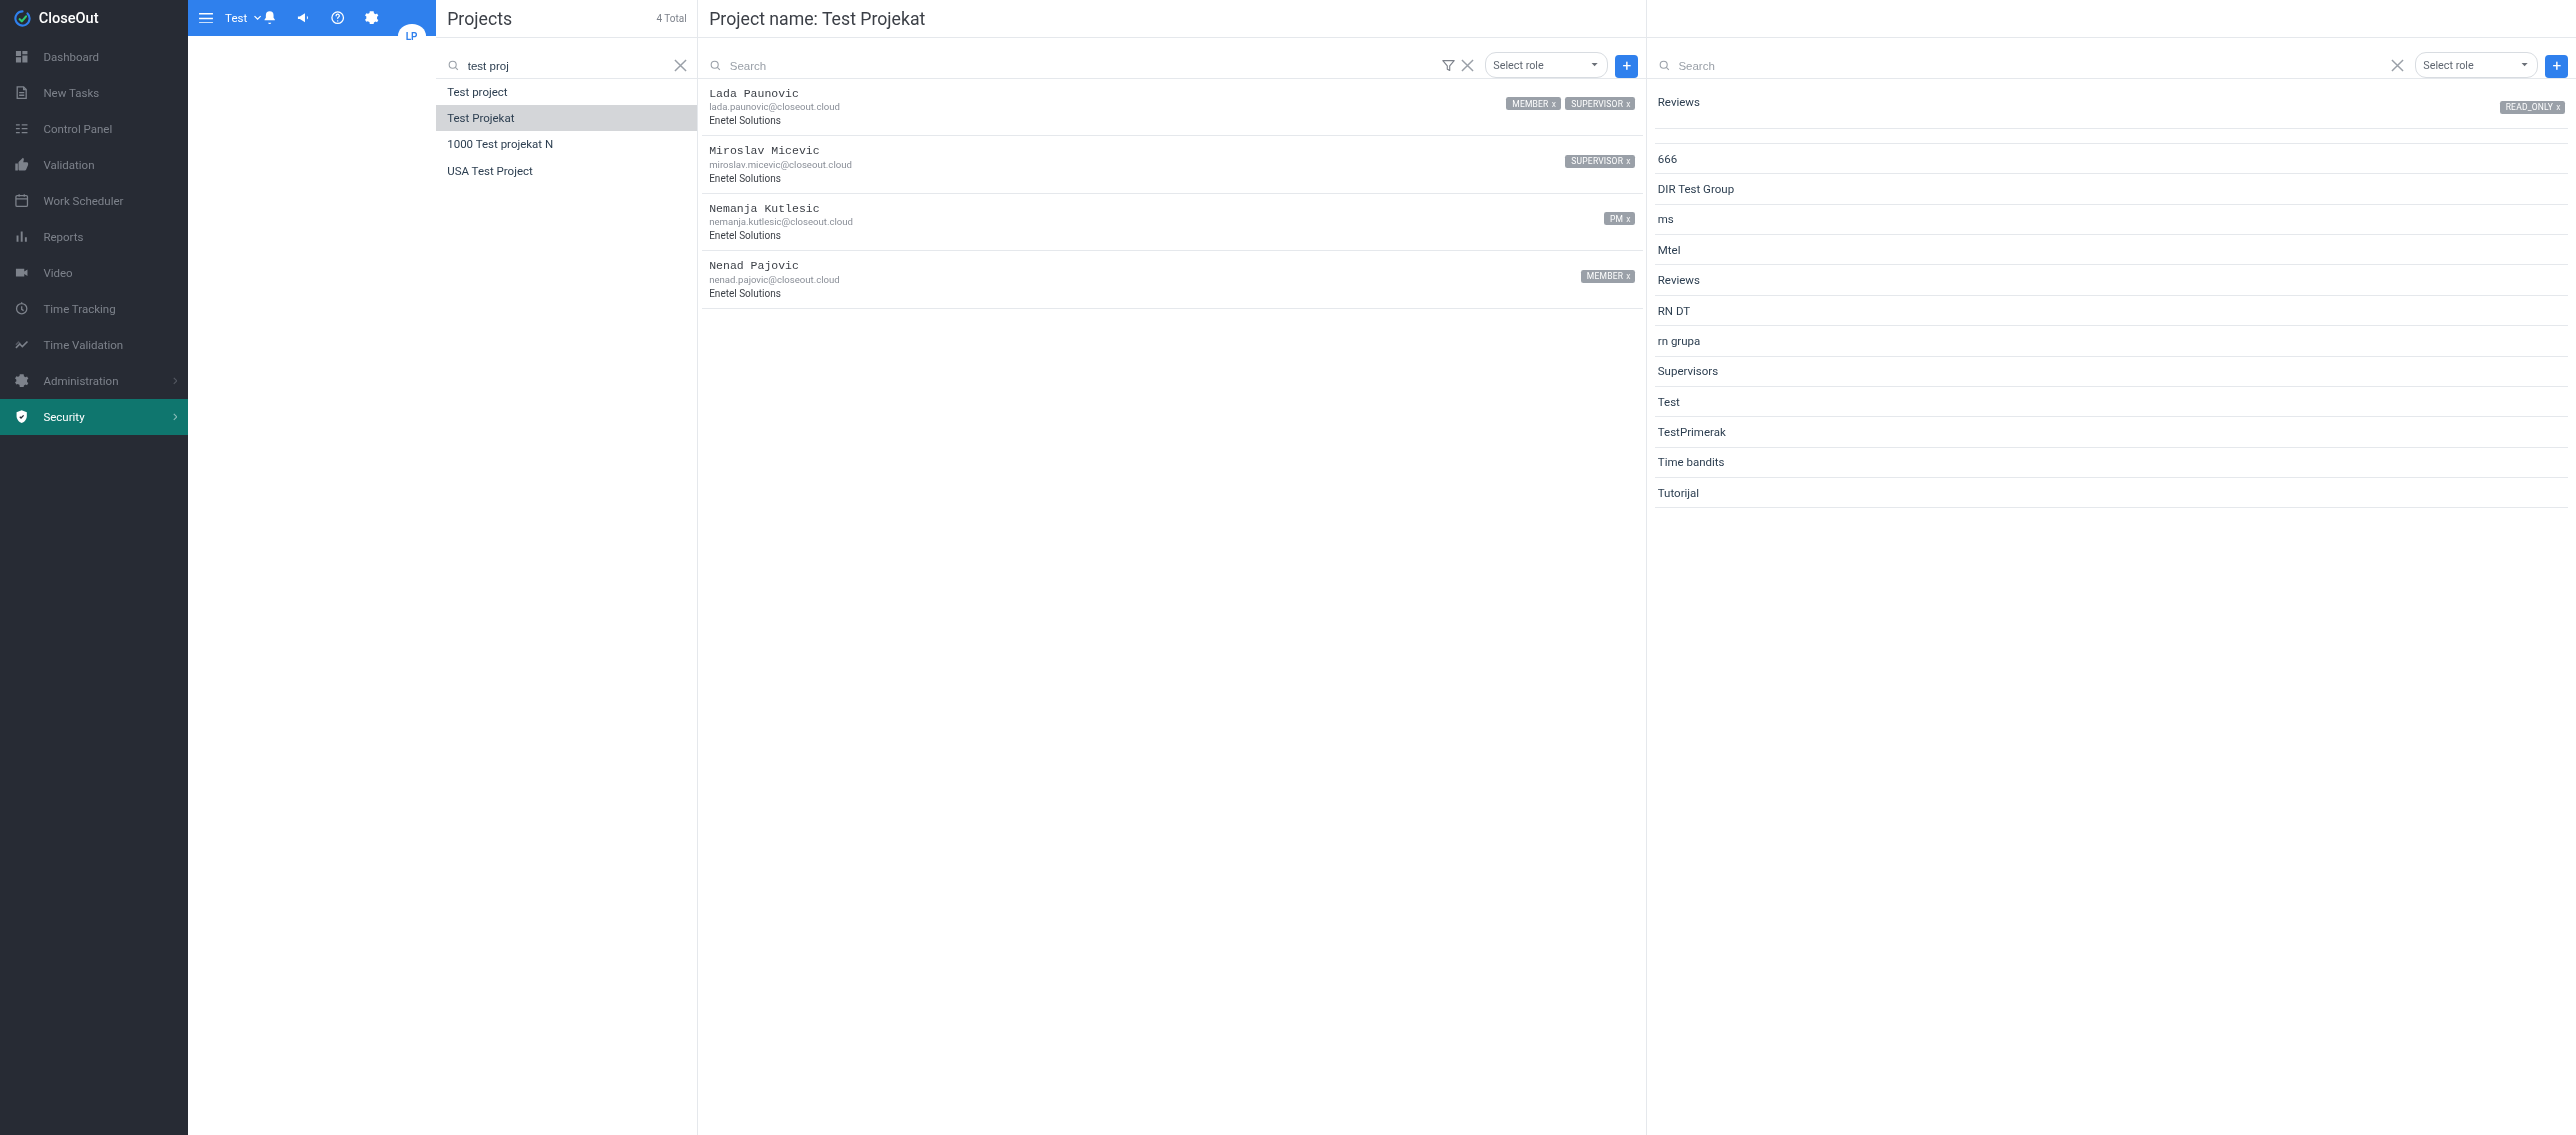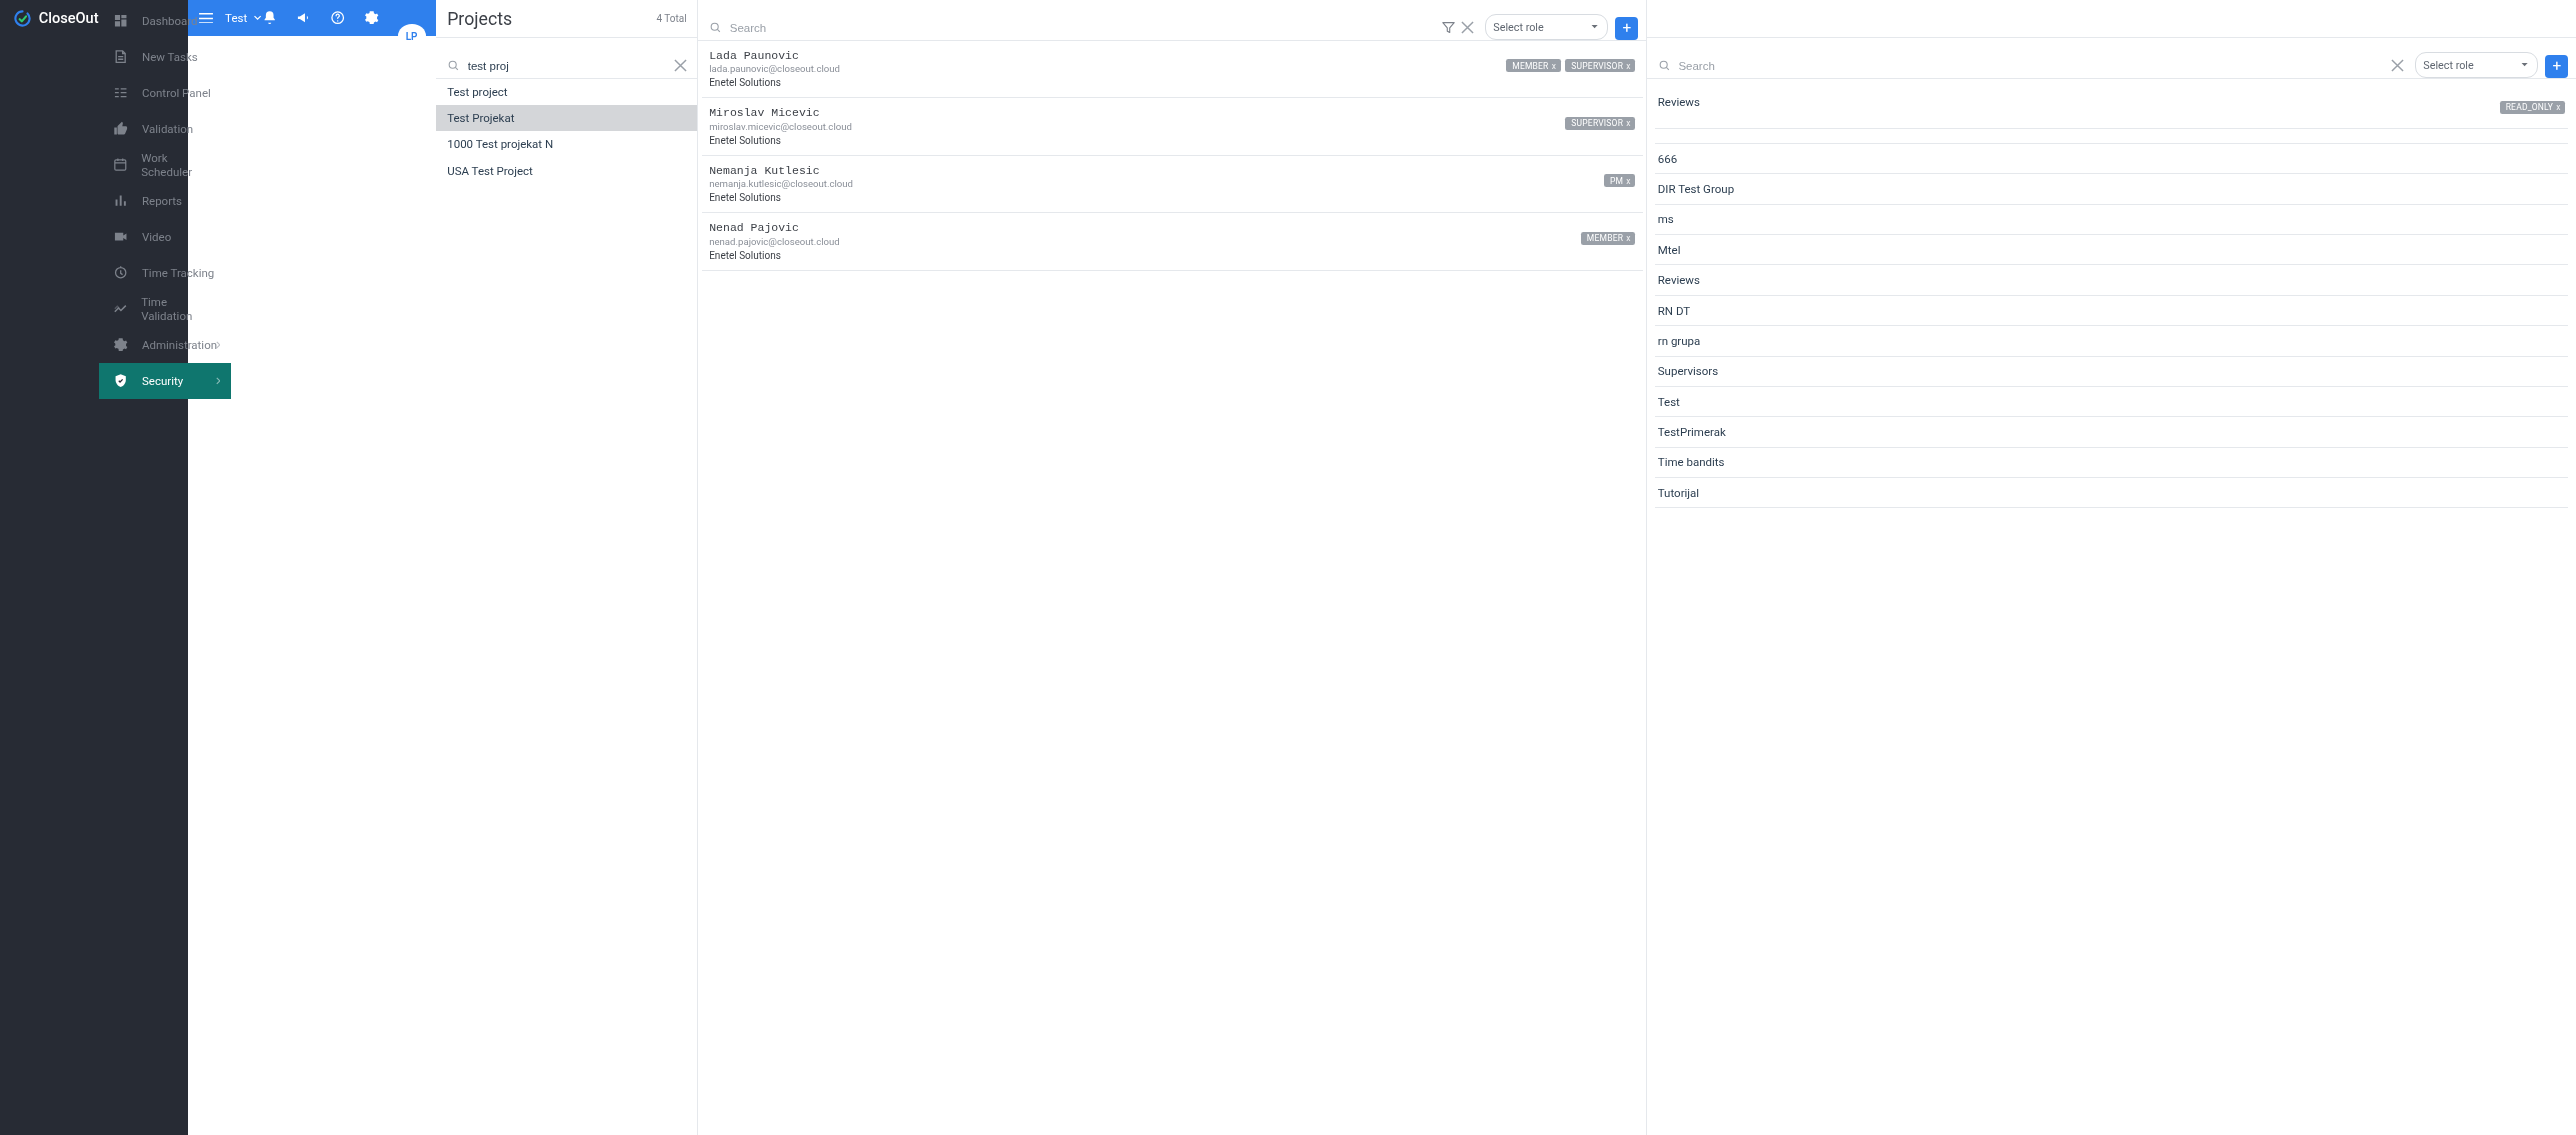--- a/index.html
+++ b/index.html
@@ -5,20 +5,21 @@
   * { box-sizing: border-box; margin: 0; padding: 0; }
   html, body { height: 100%; font-family: -apple-system, BlinkMacSystemFont, "Segoe UI", Roboto, Helvetica, Arial, sans-serif; }
   body { display: flex; flex-direction: column; overflow: hidden; color: #2c3e50; }
 
   
   .sidebar {
     width: 188px;
     background: #272b34;
     color: #8a8f98;
     display: flex;
+    flex-direction: column;
     flex-shrink: 0;
   }
   .brand {
     height: 36px;
     display: flex;
     align-items: center;
     padding-left: 14px;
     gap: 7.7px;
     color: #fff;
     font-size: 14.6px;
@@ -328,20 +329,25 @@
         </div>
         <div class="scroll" id="proj-list">
             <div class="proj-item">Test project</div>
             <div class="proj-item selected">Test Projekat</div>
             <div class="proj-item">1000 Test projekat N</div>
             <div class="proj-item">USA Test Project</div>
           </div>
       </section>
 
       <section class="col col-members">
+        <div class="col-header">
+          <span>
+            <span>Project name: </span><span>Test Projekat</span>
+          </span>
+        </div>
         <div class="toolbar">
           <div class="search-wrap">
             <svg viewBox="0 0 24 24">
               <circle cx="10.5" cy="10.5" r="6.5"></circle>
                 <path d="M20 20l-4.5-4.5"></path>
             </svg>
             <input type="text" placeholder="Search" style="">
             <svg class="filter-icon" viewBox="0 0 16 16">
               <path d="M1 2h14l-5.5 6.5V14l-3-1.5V8.5L1 2z" fill="none" stroke="#7d828b" stroke-width="1.4" stroke-linejoin="round"></path>
             </svg>

